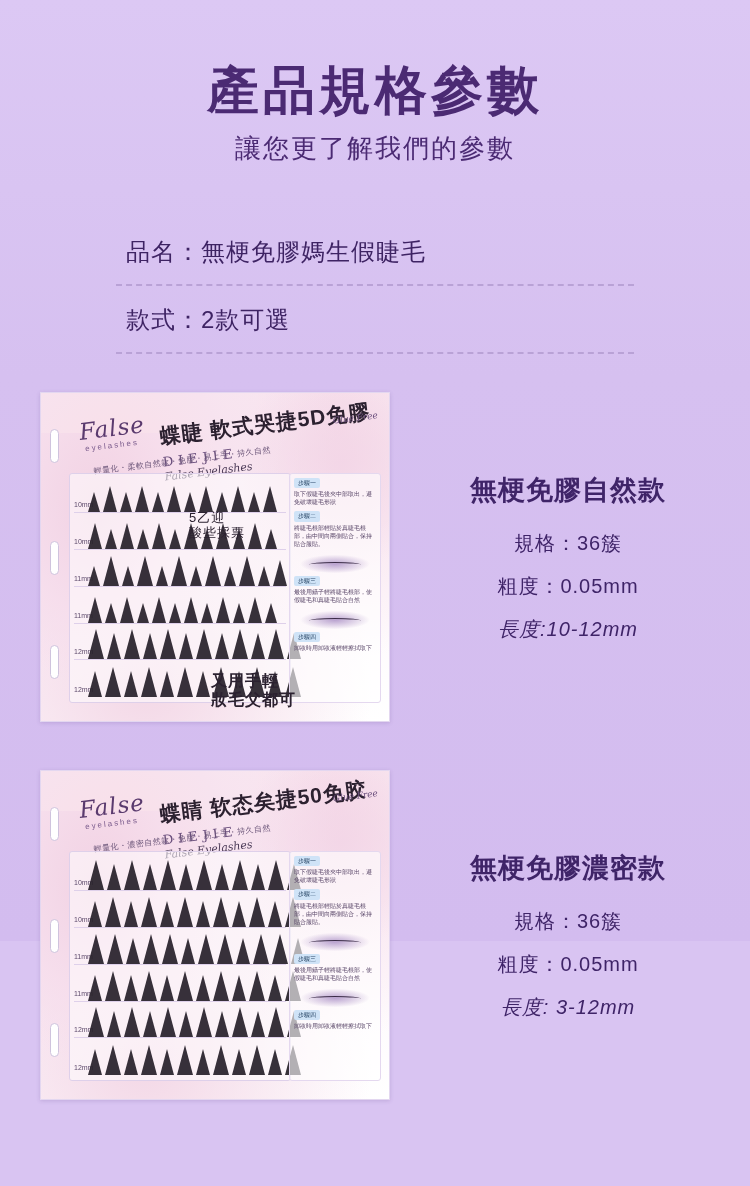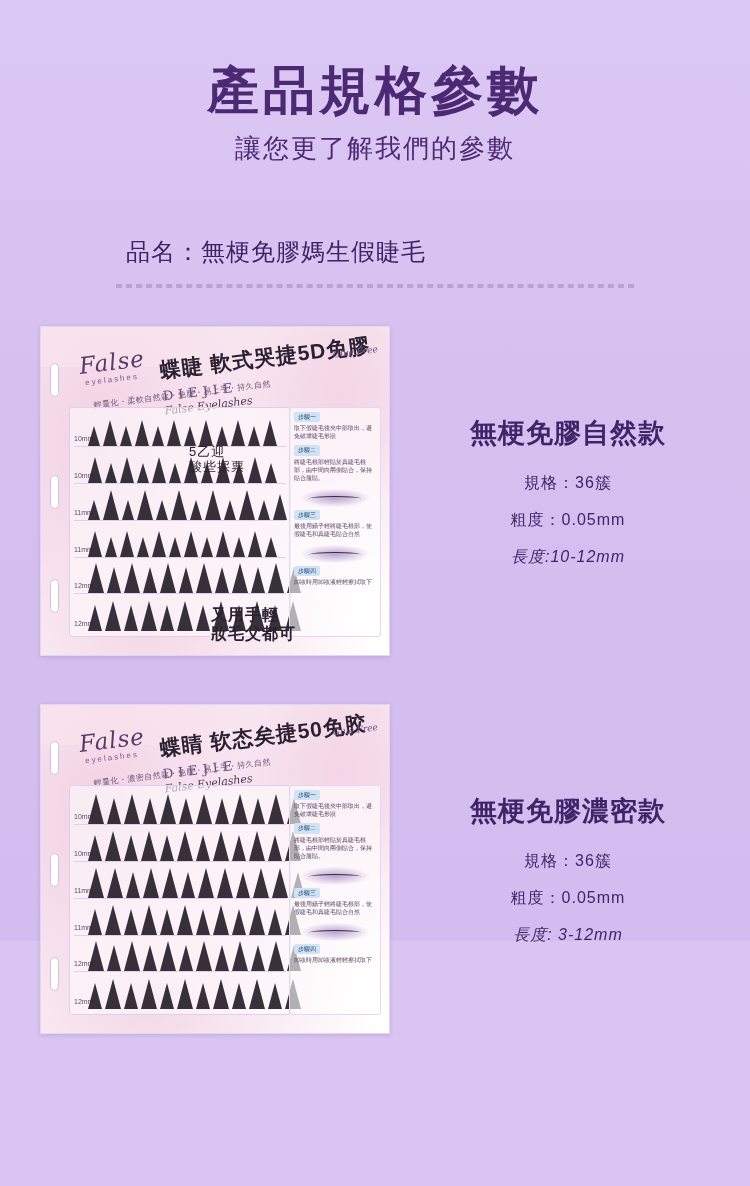--- a/index.html
+++ b/index.html
@@ -270,39 +270,40 @@
   }
   .info h3 {
     margin: 0 0 22px 0;
     font-size: 27px;
     font-weight: bold;
     color: #3f2468;
     letter-spacing: 1px;
   }
   .info p {
     margin: 0 0 16px 0;
-    font-size: 16px;
+    font-size: 20px;
     color: #3f2468;
     letter-spacing: 1px;
     text-align: center;
   }
   .info p:last-child { margin-bottom: 0; font-style: italic; }
 </style>
 </head>
 <body>
 
 <div class="page">
 
   <div class="title">產品規格參數</div>
   <div class="subtitle">讓您更了解我們的參數</div>
 
   <div class="spec-rows">
     <div class="divider" style="visibility:hidden"></div>
     <div class="spec-row">品名：無梗免膠媽生假睫毛</div>
     <div class="divider"></div>
+    <div class="spec-row" style="padding-top:18px;">款式：2款可選</div>
     <div class="divider"></div>
   </div>
 
   <div class="product first">
     <div class="pack">
       <div class="pack-bg"></div>
       <div class="pack-hair"></div>
       <div class="pack-hair2"></div>
 
       <div class="punch p1"></div>

